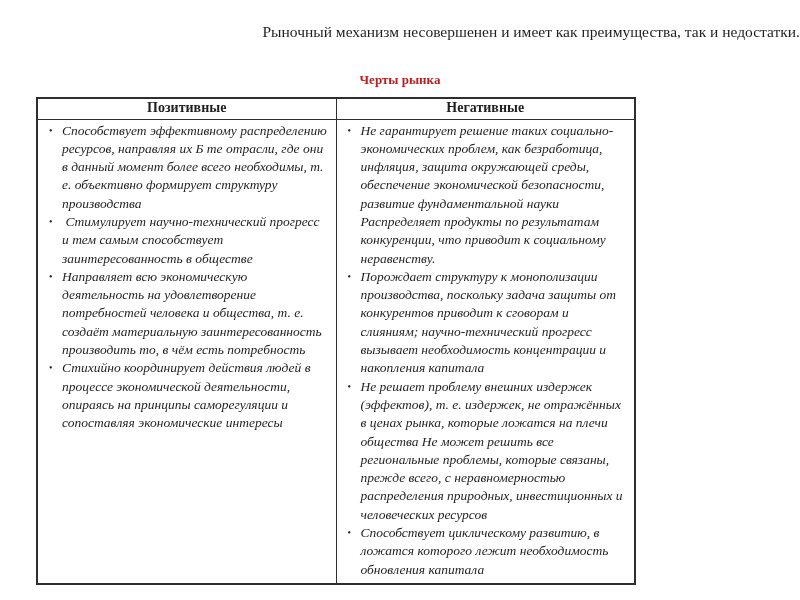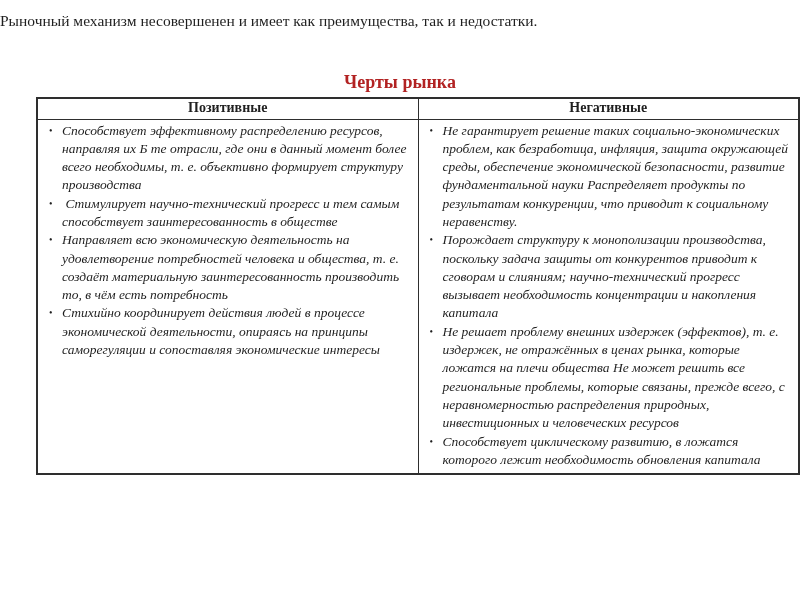--- a/index.html
+++ b/index.html
@@ -14,39 +14,39 @@
   body {
     width: 800px; height: 600px;
     background: #ffffff;
     font-family: "Liberation Serif", "DejaVu Serif", serif;
     color: var(--text);
     position: relative;
     overflow: hidden;
   }
   .doc-title {
     position: absolute;
-    top: 12px; left: 0; right: 0;
-    text-align: left;
+    top: 23px; left: 0; right: 0;
+    text-align: right;
     font-size: 15.5px;
     font-weight: normal;
     margin: 0;
   }
   .section-heading {
     position: absolute;
     top: 72px; left: 0; right: 0;
     text-align: center;
-    font-size: 18px;
+    font-size: 13px;
     font-weight: bold;
     color: var(--red);
     margin: 0;
   }
   table.features-table {
     position: absolute;
     left: 36px; top: 97px;
-    width: 764px;
+    width: 600px;
     border-collapse: collapse;
     table-layout: fixed;
   }
   table.features-table, table.features-table th, table.features-table td {
     border: 1px solid var(--border);
   }
   table.features-table { border-width: 2px; }
   table.features-table th {
     width: 50%;
     font-size: 14px;

